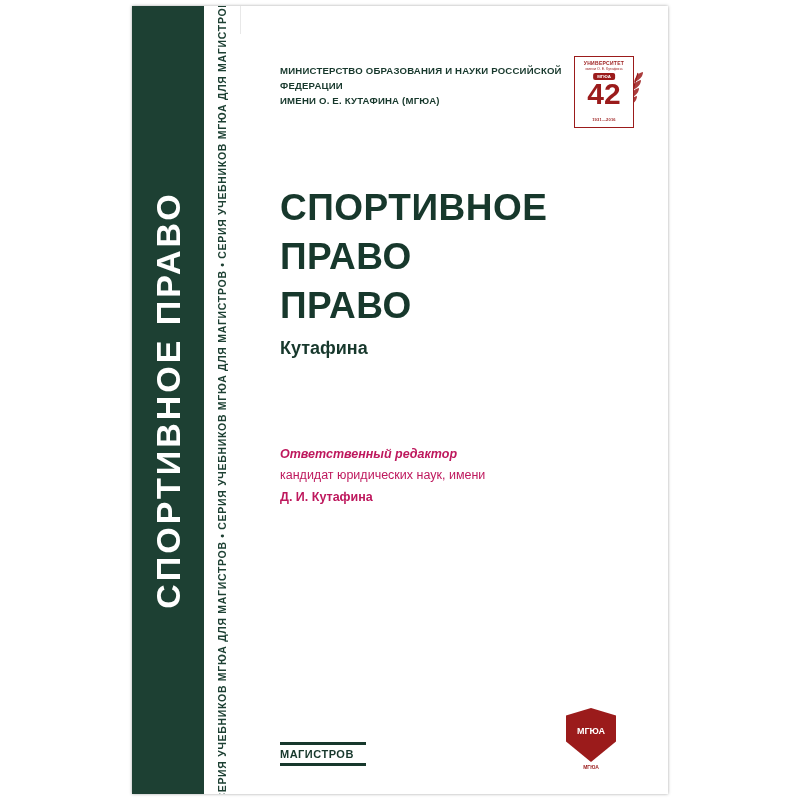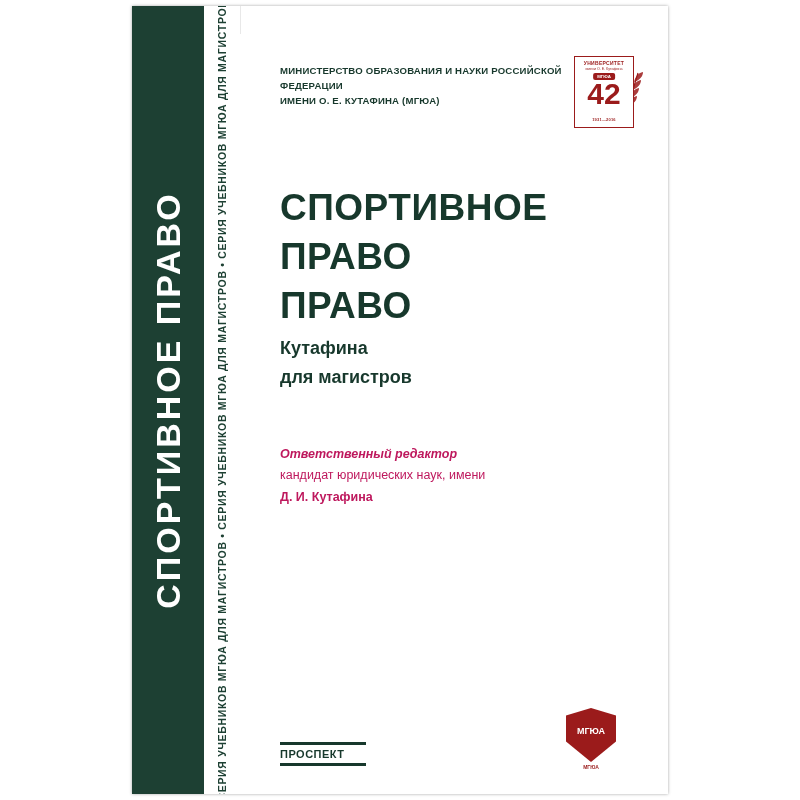--- a/index.html
+++ b/index.html
@@ -246,32 +246,31 @@
         </div>
       </div>
 
       <div class="title">
         <div>СПОРТИВНОЕ ПРАВО</div>
         <div>ПРАВО</div>
       </div>
 
       <div class="subtitle">
         <div>Кутафина</div>
-        <div>для магистров</div>
       </div>
 
       <div class="editor">
         <div class="role">Ответственный редактор</div>
         <div class="degree">кандидат юридических наук, имени</div>
         <div class="name">Д. И. Кутафина</div>
       </div>
 
       <div class="prospekt">
         <div class="bar"></div>
-        <div class="word">ПРОСПЕКТ</div>
+        <div class="word">МАГИСТРОВ</div>
         <div class="dotline"></div>
       </div>
 
       <div class="mgua-logo">
         <div class="shield"></div>
         <div class="abbr">МГЮА</div>
         <div class="caption">МГЮА</div>
       </div>
 
     </div>

